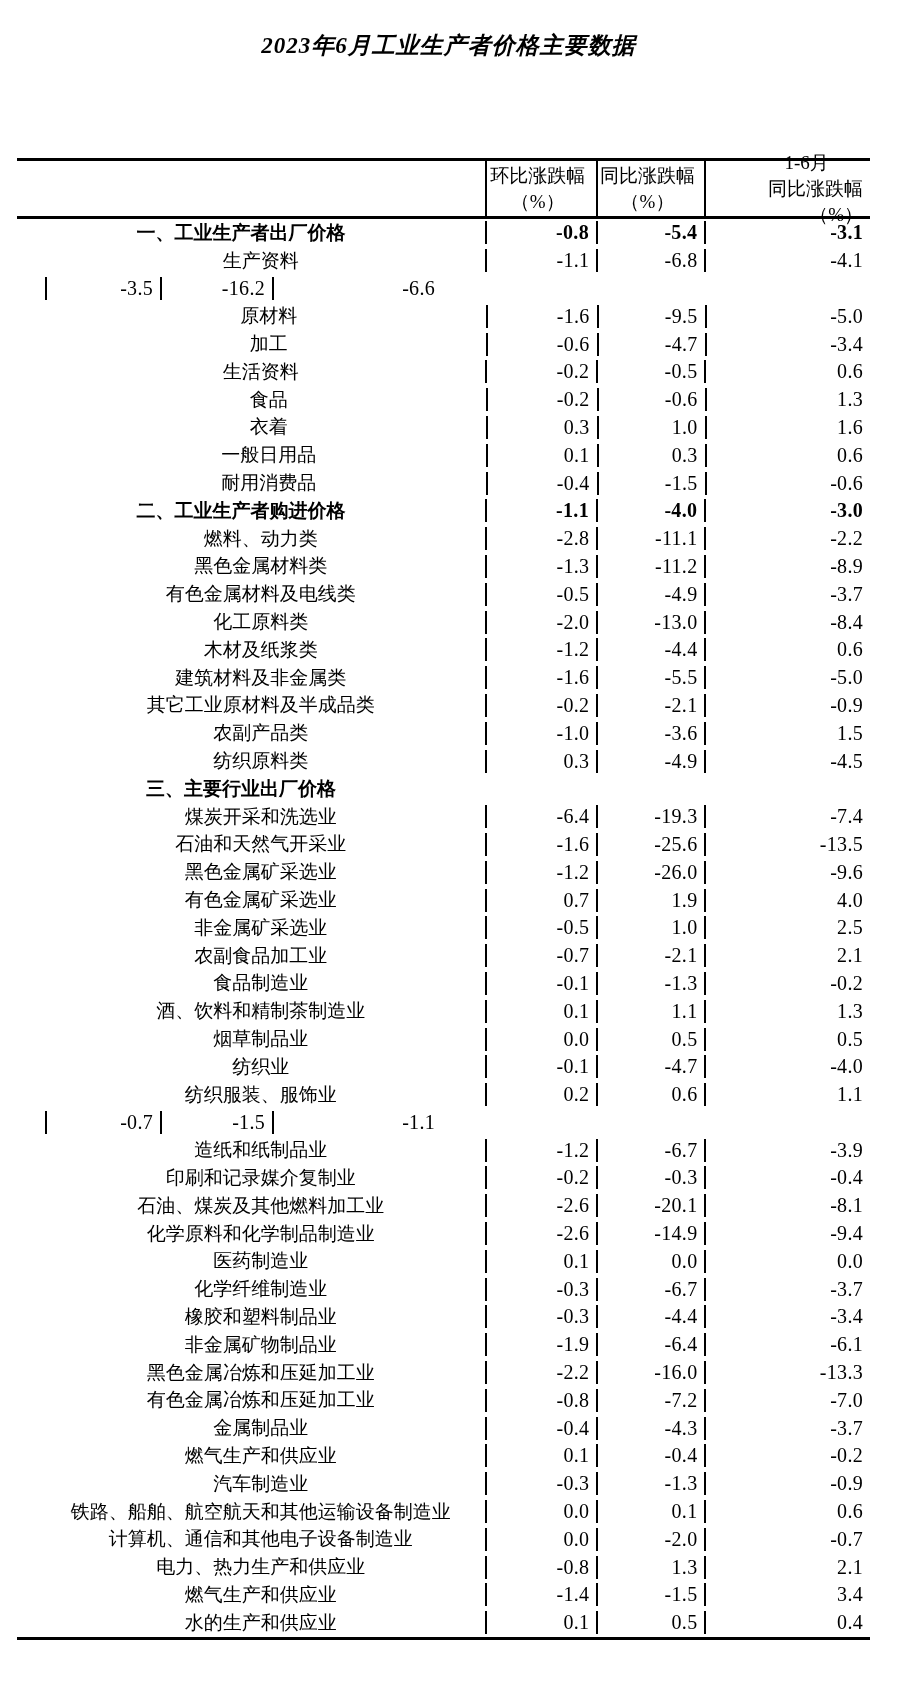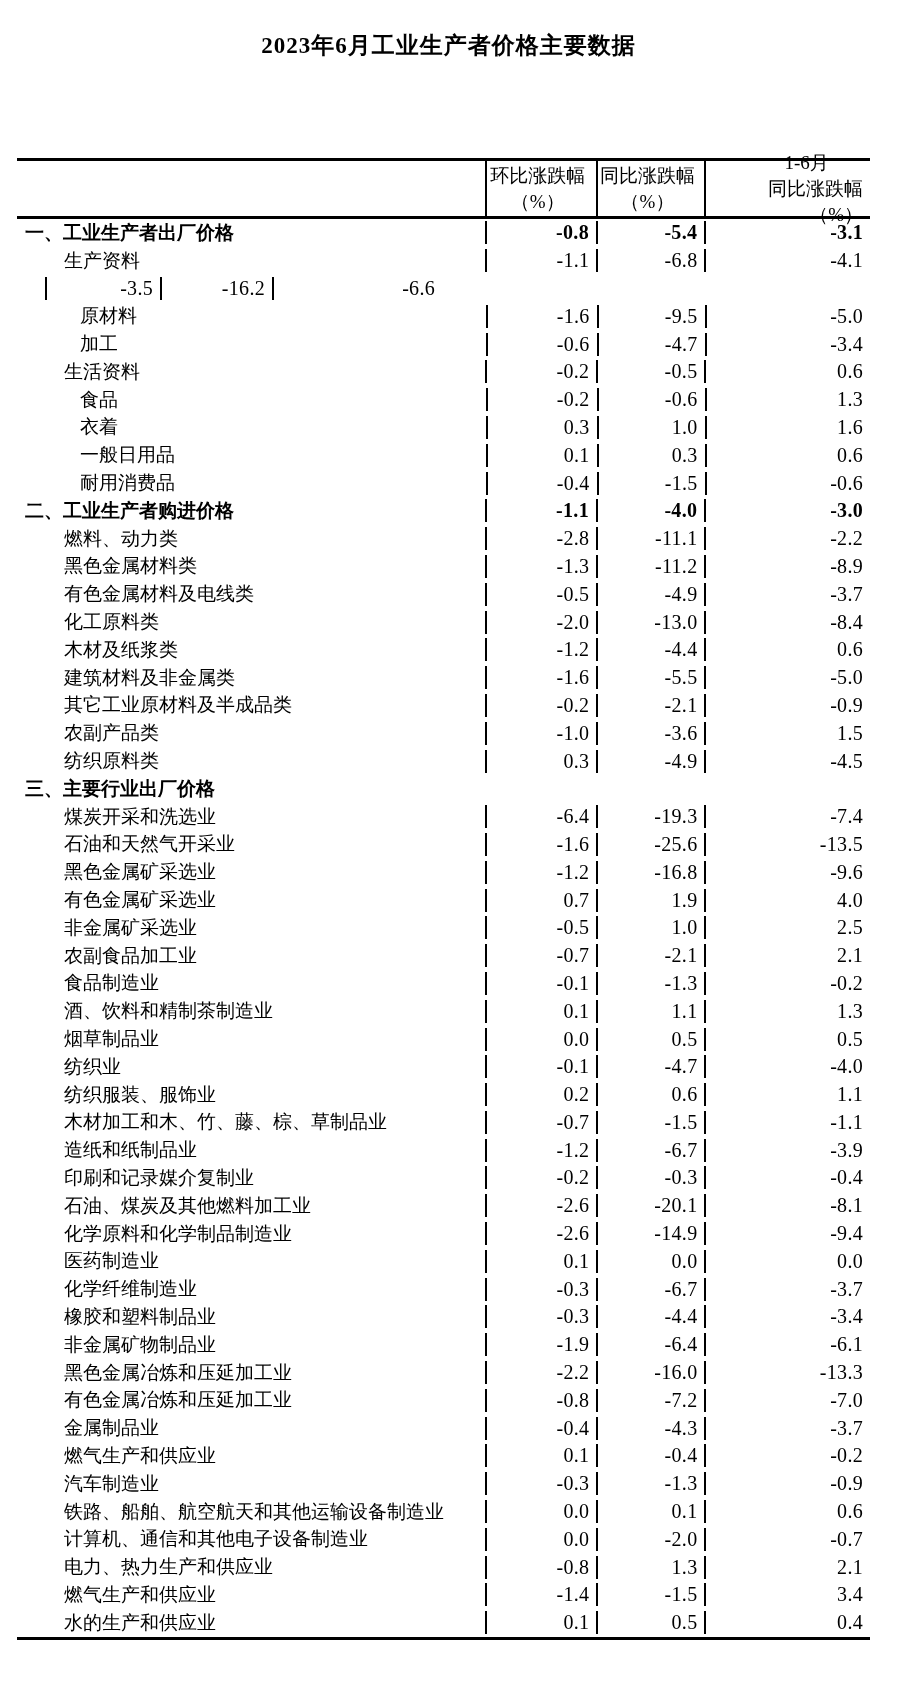--- a/index.html
+++ b/index.html
@@ -3,31 +3,31 @@
 <meta charset="utf-8">
 <style>
   html,body { margin:0; padding:0; }
   body {
     width:897px; height:1683px; position:relative;
     background:#ffffff; color:#000;
     font-family:"Liberation Serif","DejaVu Serif",serif;
   }
   .title {
     position:absolute; top:30px; left:0; width:100%;
-    text-align:center; font-size:23px; font-weight:700; letter-spacing:1px;
+    text-align:center; font-size:23px; font-weight:700; letter-spacing:1px;font-style:italic;
   }
   .table {
     position:absolute; left:17px; top:158px; width:853px;
     border-top:3px solid #000; border-bottom:3px solid #000;
   }
   .thead { display:flex; height:55px; border-bottom:3px solid #000; font-size:19px; }
   .hc { display:flex; flex-direction:column; justify-content:center; align-items:center;
         line-height:26px; box-sizing:border-box; }
   .row { display:flex; height:27.8px; align-items:center; font-size:19px; }
-  .c1 { width:456px; box-sizing:border-box; overflow:hidden; white-space:nowrap; }
+  .c1 { width:456px; box-sizing:border-box; overflow:hidden; white-space:nowrap;text-align:center; }
   .c2 { width:115px;margin-left:28px; }
   .c3 { width:112px; }
   .c4 { width:170px;padding-left:44px; }
   .c2,.c3,.c4 {
     border-left:2px solid #000; box-sizing:border-box;
     text-align:right; padding-right:7px;
   }
   .num { font-size:20px; letter-spacing:0.3px; }
   .indent-0 { padding-left:8px; }
   .indent-1 { padding-left:47px; }
@@ -259,21 +259,21 @@
     <div class="c2 num">-1.6</div>
     <div class="c3 num">-25.6</div>
     <div class="c4 num">-13.5</div>
   </div>
 
   <div class="row">
     <div class="c1 indent-1">
       <span>黑色金属矿采选业</span>
     </div>
     <div class="c2 num">-1.2</div>
-    <div class="c3 num">-16.8</div>
+    <div class="c3 num">-26.0</div>
     <div class="c4 num">-9.6</div>
   </div>
 
   <div class="row">
     <div class="c1 indent-1">
       <span>有色金属矿采选业</span>
     </div>
     <div class="c2 num">0.7</div>
     <div class="c3 num">1.9</div>
     <div class="c4 num">4.0</div>
@@ -336,23 +336,20 @@
   <div class="row">
     <div class="c1 indent-1">
       <span>纺织服装、服饰业</span>
     </div>
     <div class="c2 num">0.2</div>
     <div class="c3 num">0.6</div>
     <div class="c4 num">1.1</div>
   </div>
 
   <div class="row">
-    <div class="c1 indent-1">
-      <span>木材加工和木、竹、藤、棕、草制品业</span>
-    </div>
     <div class="c2 num">-0.7</div>
     <div class="c3 num">-1.5</div>
     <div class="c4 num">-1.1</div>
   </div>
 
   <div class="row">
     <div class="c1 indent-1">
       <span>造纸和纸制品业</span>
     </div>
     <div class="c2 num">-1.2</div>

